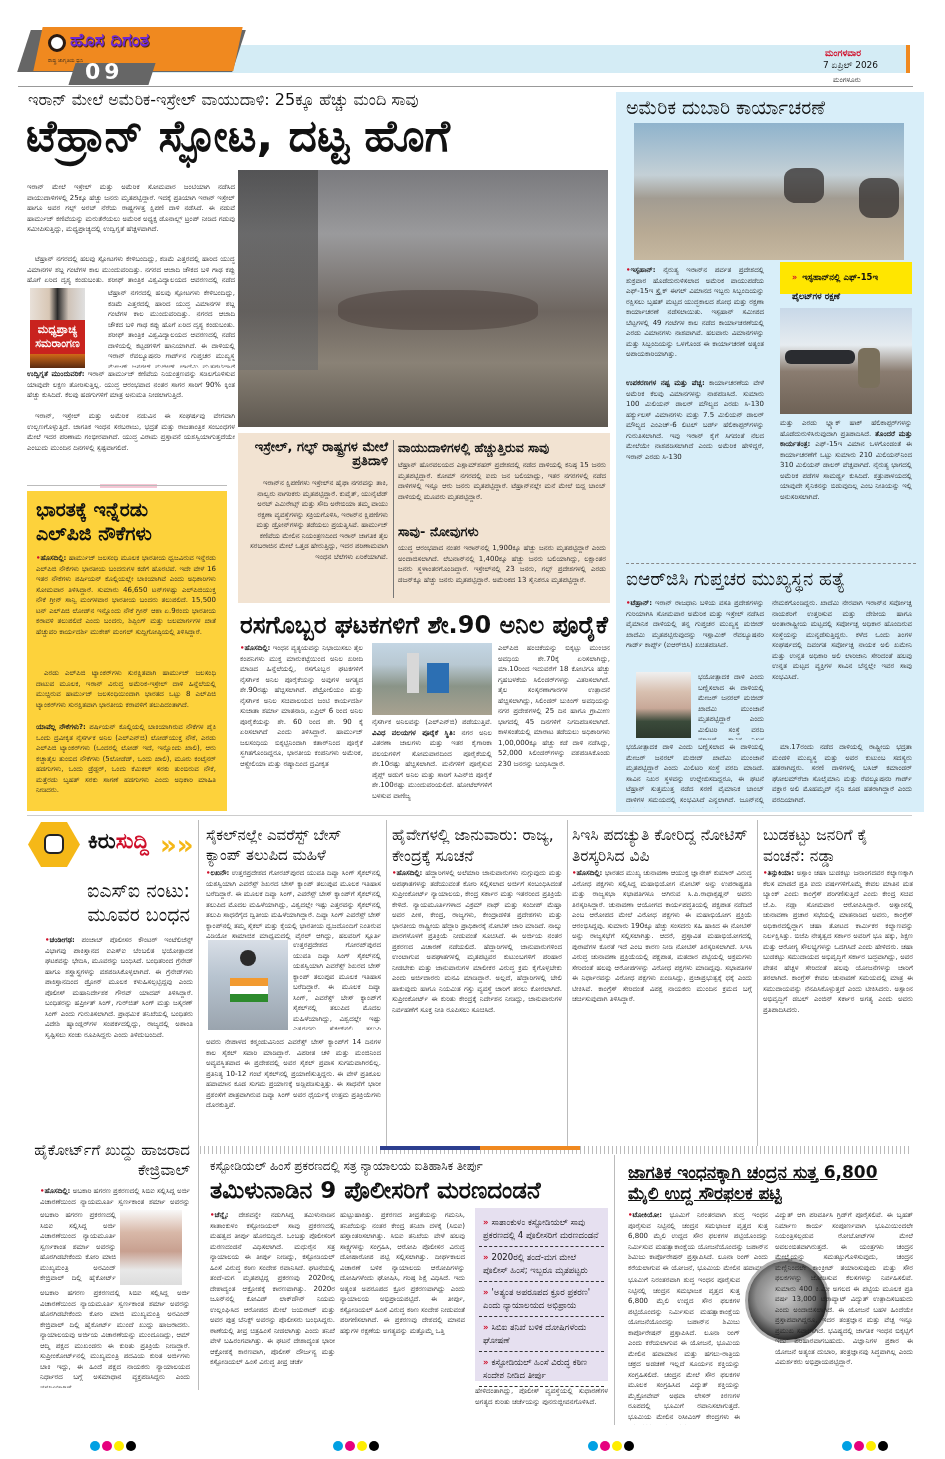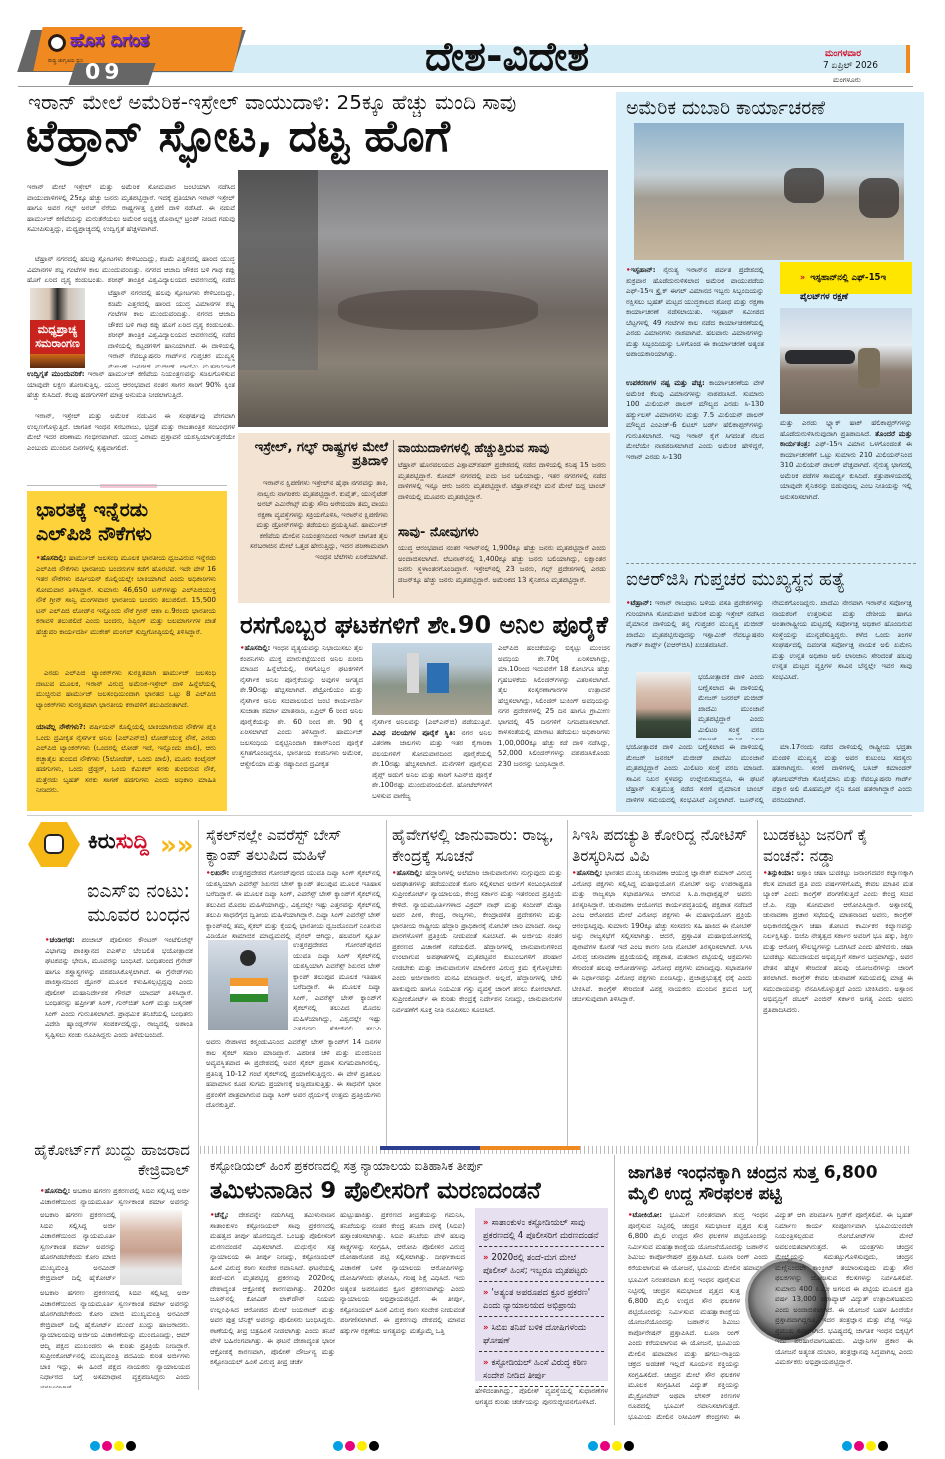--- a/index.html
+++ b/index.html
@@ -23,29 +23,28 @@
 
 <div class="abs" style="left:0;top:0;width:945px;height:90px;">
   <div class="abs" style="left:100px;top:45px;width:810px;height:28px;background:#d4ecf5;"></div>
   <div class="abs" style="left:24px;top:30px;width:215px;height:42px;background:#666;transform:skewX(-18deg);"></div>
   <div class="abs" style="left:38px;top:27px;width:200px;height:44px;background:#f0891f;transform:skewX(-12deg);"></div>
   <div class="abs" style="left:48px;top:34px;width:18px;height:18px;border-radius:50%;background:#fff;border:3px solid #2a1a12;"></div>
   <div class="abs head" style="left:70px;top:30px;font-size:18px;color:#6d28d9;text-shadow:1px 1px 0 #5a2e00;">ಹೊಸ ದಿಗಂತ</div>
   <div class="abs" style="left:48px;top:57px;font-size:5px;color:#222;">ರಾಷ್ಟ್ರ ಜಾಗೃತಿಯ ಧ್ವನಿ</div>
   <div class="abs" style="left:72px;top:63px;width:80px;height:22px;background:#666;transform:skewX(-18deg);"></div>
   <div class="abs head" style="left:85px;top:60px;font-size:22px;color:#fff;letter-spacing:4px;">09</div>
-  <div class="abs head" style="left:425px;top:34px;font-size:40px;color:#111;">ದೇಶ-ವಿದೇಶ</div>
   <div class="abs" style="left:825px;top:48px;font-size:9px;color:#d0102b;font-weight:bold;">ಮಂಗಳವಾರ</div>
   <div class="abs" style="left:823px;top:60px;font-size:9px;color:#111;">7 ಏಪ್ರಿಲ್ 2026</div>
   <div class="abs" style="left:833px;top:76px;font-size:7px;color:#111;">ಮಂಗಳೂರು</div>
   <div class="abs" style="left:906px;top:45px;width:4px;height:28px;background:#f0891f;"></div>
   <div class="hsep" style="left:18px;top:86px;width:895px;"></div>
 </div>
 
-<div class="abs head-light" style="left:28px;top:91px;width:580px;font-size:20px;">ಇರಾನ್ ಮೇಲೆ ಅಮೆರಿಕ-ಇಸ್ರೇಲ್ ವಾಯುದಾಳಿ: 25ಕ್ಕೂ ಹೆಚ್ಚು ಮಂದಿ ಸಾವು</div>
+<div class="abs head-light" style="left:28px;top:91px;width:580px;font-size:16px;">ಇರಾನ್ ಮೇಲೆ ಅಮೆರಿಕ-ಇಸ್ರೇಲ್ ವಾಯುದಾಳಿ: 25ಕ್ಕೂ ಹೆಚ್ಚು ಮಂದಿ ಸಾವು</div>
 <div class="abs head" style="left:26px;top:112px;width:580px;font-size:44px;">ಟೆಹ್ರಾನ್ ಸ್ಫೋಟ, ದಟ್ಟ ಹೊಗೆ</div>
 
 <div class="abs body-text" style="left:27px;top:182px;width:208px;height:72px;"><span>ಇರಾನ್ ಮೇಲೆ ಇಸ್ರೇಲ್ ಮತ್ತು ಅಮೆರಿಕ ಸೋಮವಾರ ಜಂಟಿಯಾಗಿ ನಡೆಸಿದ ವಾಯುದಾಳಿಗಳಲ್ಲಿ 25ಕ್ಕೂ ಹೆಚ್ಚು ಜನರು ಮೃತಪಟ್ಟಿದ್ದಾರೆ. ಇದಕ್ಕೆ ಪ್ರತಿಯಾಗಿ ಇರಾನ್ ಇಸ್ರೇಲ್ ಹಾಗೂ ಅವರ ಗಲ್ಫ್ ಅರಬ್ ನೆರೆಯ ರಾಷ್ಟ್ರಗಳತ್ತ ಕ್ಷಿಪಣಿ ದಾಳಿ ನಡೆಸಿದೆ. ಈ ನಡುವೆ ಹಾರ್ಮುಜ್ ಕಣಿವೆಯನ್ನು ಮರುತೆರೆಯಲು ಅಮೆರಿಕ ಅಧ್ಯಕ್ಷ ಡೊನಾಲ್ಡ್ ಟ್ರಂಪ್ ನೀಡಿದ ಗಡುವು ಸಮೀಪಿಸುತ್ತಿದ್ದು, ಮಧ್ಯಪ್ರಾಚ್ಯದಲ್ಲಿ ಉದ್ವಿಗ್ನತೆ ಹೆಚ್ಚಳವಾಗಿದೆ.</span></div>
 <div class="abs body-text" style="left:27px;top:254px;width:208px;height:33px;text-indent:8px;"><span>ಟೆಹ್ರಾನ್ ನಗರದಲ್ಲಿ ಹಲವು ಸ್ಫೋಟಗಳು ಕೇಳಿಬಂದಿದ್ದು, ಕಡಿಮೆ ಎತ್ತರದಲ್ಲಿ ಹಾರಿದ ಯುದ್ಧ ವಿಮಾನಗಳ ಶಬ್ದ ಗಂಟೆಗಳ ಕಾಲ ಮುಂದುವರಿದಿತ್ತು. ನಗರದ ಆಜಾದಿ ಚೌಕದ ಬಳಿ ಗಾಢ ಕಪ್ಪು ಹೊಗೆ ಏರಿದ ದೃಶ್ಯ ಕಂಡುಬಂತು. ಶರೀಫ್ ತಾಂತ್ರಿಕ ವಿಶ್ವವಿದ್ಯಾಲಯದ ಆವರಣದಲ್ಲಿ ನಡೆದ ದಾಳಿಯಲ್ಲಿ ಕಟ್ಟಡಗಳಿಗೆ ಹಾನಿಯಾಗಿದೆ. ಈ ದಾಳಿಯಲ್ಲಿ ಇರಾನ್ ರೆವಲ್ಯೂಷನರಿ ಗಾರ್ಡ್‌ನ ಗುಪ್ತಚರ ಮುಖ್ಯಸ್ಥ ಮೇಜರ್ ಜನರಲ್ ಮಜೀದ್ ಖಾದೆಮಿ ಮೃತಪಟ್ಟಿದ್ದಾರೆ ಎಂದು ಇರಾನ್ ಮಾಧ್ಯಮಗಳು ಹಾಗೂ ಇಸ್ರೇಲ್ ರಕ್ಷಣಾ ಸಚಿವರು ತಿಳಿಸಿದ್ದಾರೆ.</span></div>
 <div class="abs" style="left:30px;top:288px;width:55px;height:80px;background:#c9231e;overflow:hidden;">
   <div style="height:32px;background:linear-gradient(90deg,#e8e0d8 0,#d8c7b5 35%,#2b2b2b 50%,#cfc3b8 70%,#e0e0e0 100%);"></div>
   <div class="head" style="font-size:11px;color:#fff;text-align:center;padding:3px 2px;line-height:14px;">ಮಧ್ಯಪ್ರಾಚ್ಯ ಸಮರಾಂಗಣ</div>
   <div style="position:absolute;bottom:0;left:0;right:0;height:14px;background:linear-gradient(#d06a18,#5a2a10);"></div>
 </div>
 <div class="abs body-text" style="left:108px;top:288px;width:127px;height:80px;"><span>ಟೆಹ್ರಾನ್ ನಗರದಲ್ಲಿ ಹಲವು ಸ್ಫೋಟಗಳು ಕೇಳಿಬಂದಿದ್ದು, ಕಡಿಮೆ ಎತ್ತರದಲ್ಲಿ ಹಾರಿದ ಯುದ್ಧ ವಿಮಾನಗಳ ಶಬ್ದ ಗಂಟೆಗಳ ಕಾಲ ಮುಂದುವರಿದಿತ್ತು. ನಗರದ ಆಜಾದಿ ಚೌಕದ ಬಳಿ ಗಾಢ ಕಪ್ಪು ಹೊಗೆ ಏರಿದ ದೃಶ್ಯ ಕಂಡುಬಂತು. ಶರೀಫ್ ತಾಂತ್ರಿಕ ವಿಶ್ವವಿದ್ಯಾಲಯದ ಆವರಣದಲ್ಲಿ ನಡೆದ ದಾಳಿಯಲ್ಲಿ ಕಟ್ಟಡಗಳಿಗೆ ಹಾನಿಯಾಗಿದೆ. ಈ ದಾಳಿಯಲ್ಲಿ ಇರಾನ್ ರೆವಲ್ಯೂಷನರಿ ಗಾರ್ಡ್‌ನ ಗುಪ್ತಚರ ಮುಖ್ಯಸ್ಥ ಮೇಜರ್ ಜನರಲ್ ಮಜೀದ್ ಖಾದೆಮಿ ಮೃತಪಟ್ಟಿದ್ದಾರೆ ಎಂದು ಇರಾನ್ ಮಾಧ್ಯಮಗಳು ಹಾಗೂ ಇಸ್ರೇಲ್ ರಕ್ಷಣಾ ಸಚಿವರು ತಿಳಿಸಿದ್ದಾರೆ.</span></div>
@@ -84,21 +83,21 @@
 <div class="abs body-text" style="left:498px;top:643px;width:112px;height:165px;"><span>ಎಲ್‌ಪಿಜಿ ಹಂಚಿಕೆಯನ್ನು ಬಿಕ್ಕಟ್ಟು ಮುಂಚಿನ ಅವಧಿಯ ಶೇ.70ಕ್ಕೆ ಏರಿಸಲಾಗಿದ್ದು, ಮಾ.10ರಿಂದ ಇದುವರೆಗೆ 18 ಕೋಟಿಗೂ ಹೆಚ್ಚು ಗೃಹಬಳಕೆಯ ಸಿಲಿಂಡರ್‌ಗಳನ್ನು ವಿತರಿಸಲಾಗಿದೆ. ತೈಲ ಸಂಸ್ಕರಣಾಗಾರಗಳ ಉತ್ಪಾದನೆ ಹೆಚ್ಚಿಸಲಾಗಿದ್ದು, ಸಿಲಿಂಡರ್ ಬುಕಿಂಗ್ ಅವಧಿಯನ್ನು ನಗರ ಪ್ರದೇಶಗಳಲ್ಲಿ 25 ದಿನ ಹಾಗೂ ಗ್ರಾಮೀಣ ಭಾಗದಲ್ಲಿ 45 ದಿನಗಳಿಗೆ ನಿಗದಿಪಡಿಸಲಾಗಿದೆ. ಕಾಳಸಂತೆಯಲ್ಲಿ ಮಾರಾಟ ತಡೆಯಲು ಅಧಿಕಾರಿಗಳು 1,00,000ಕ್ಕೂ ಹೆಚ್ಚು ಕಡೆ ದಾಳಿ ನಡೆಸಿದ್ದು, 52,000 ಸಿಲಿಂಡರ್‌ಗಳನ್ನು ವಶಪಡಿಸಿಕೊಂಡು 230 ಜನರನ್ನು ಬಂಧಿಸಿದ್ದಾರೆ.</span></div>
 
 <div class="abs" style="left:616px;top:92px;width:308px;height:720px;background:#d8eef9;"></div>
 <div class="abs head-light" style="left:626px;top:97px;width:290px;font-size:19px;">ಅಮೆರಿಕ ದುಬಾರಿ ಕಾರ್ಯಾಚರಣೆ</div>
 <div class="abs img" style="left:634px;top:123px;width:270px;height:137px;background:linear-gradient(180deg,#8fb3cc 0%,#c4d0d6 38%,#a29c92 55%,#b8aa94 80%,#c6b8a0 100%);">
   <div style="position:absolute;left:150px;top:45px;width:40px;height:35px;background:#3a3634;opacity:.8;border-radius:30%"></div>
   <div style="position:absolute;left:225px;top:55px;width:40px;height:40px;background:#3a3634;opacity:.8;border-radius:30%"></div>
 </div>
 <div class="abs body-text" style="left:626px;top:265px;width:138px;height:110px;"><span class="dot">•</span><b>ಇಸ್ಫಹಾನ್:</b> <span>ನೈರುತ್ಯ ಇರಾನ್‌ನ ಪರ್ವತ ಪ್ರದೇಶದಲ್ಲಿ ಶುಕ್ರವಾರ ಹೊಡೆದುರುಳಿಸಲಾದ ಅಮೆರಿಕ ವಾಯುಪಡೆಯ ಎಫ್-15ಇ ಸ್ಟ್ರೈಕ್ ಈಗಲ್ ವಿಮಾನದ ಇಬ್ಬರು ಸಿಬ್ಬಂದಿಯನ್ನು ರಕ್ಷಿಸಲು ಬೃಹತ್ ಮಟ್ಟದ ಯುದ್ಧಕಾಲದ ಶೋಧ ಮತ್ತು ರಕ್ಷಣಾ ಕಾರ್ಯಾಚರಣೆ ನಡೆಸಲಾಯಿತು.</span> <span>ಇಸ್ಫಹಾನ್ ಸಮೀಪದ ಬೆಟ್ಟಗಳಲ್ಲಿ 49 ಗಂಟೆಗಳ ಕಾಲ ನಡೆದ ಕಾರ್ಯಾಚರಣೆಯಲ್ಲಿ ಎರಡು ವಿಮಾನಗಳು ನಾಶವಾಗಿವೆ. ಹಲವಾರು ವಿಮಾನಗಳನ್ನು ಮತ್ತು ಸಿಬ್ಬಂದಿಯನ್ನು ಒಳಗೊಂಡ ಈ ಕಾರ್ಯಾಚರಣೆ ಅತ್ಯಂತ ಅಪಾಯಕಾರಿಯಾಗಿತ್ತು.</span></div>
 <div class="abs body-text" style="left:626px;top:378px;width:138px;height:145px;"><b>ಉಪಕರಣಗಳ ನಷ್ಟ ಮತ್ತು ವೆಚ್ಚ:</b> <span>ಕಾರ್ಯಾಚರಣೆಯ ವೇಳೆ ಅಮೆರಿಕ ಕೆಲವು ವಿಮಾನಗಳನ್ನು ನಾಶಪಡಿಸಿದೆ. ಸುಮಾರು 100 ಮಿಲಿಯನ್ ಡಾಲರ್ ಮೌಲ್ಯದ ಎರಡು ಸಿ-130 ಹರ್ಕ್ಯುಲಸ್ ವಿಮಾನಗಳು ಮತ್ತು 7.5 ಮಿಲಿಯನ್ ಡಾಲರ್ ಮೌಲ್ಯದ ಎಂಎಚ್-6 ಲಿಟಲ್ ಬರ್ಡ್ ಹೆಲಿಕಾಪ್ಟರ್‌ಗಳನ್ನು ಗುರುತಿಸಲಾಗಿದೆ. ಇವು ಇರಾನ್ ಕೈಗೆ ಸಿಗದಂತೆ ನೆಲದ ಮೇಲೆಯೇ ನಾಶಪಡಿಸಲಾಗಿದೆ ಎಂದು ಅಮೆರಿಕ ಹೇಳಿದ್ದರೆ, ಇರಾನ್ ಎರಡು ಸಿ-130</span></div>
-<div class="abs" style="left:780px;top:262px;width:132px;height:32px;background:#ffe600;padding:3px 20px;">
+<div class="abs" style="left:780px;top:262px;width:132px;height:32px;background:#ffe600;padding:3px 12px;">
   <span style="color:#d0102b;font-size:8px;font-weight:bold;">»</span>
   <span class="head" style="font-size:8.5px;line-height:12px;">ಇಸ್ಫಹಾನ್‌ನಲ್ಲಿ ಎಫ್-15ಇ ಪೈಲಟ್‌ಗಳ ರಕ್ಷಣೆ</span>
 </div>
 <div class="abs img" style="left:780px;top:308px;width:132px;height:106px;background:linear-gradient(180deg,#c8d8e8 0%,#e6ecf0 35%,#8a7c70 60%,#6e6256 100%);">
   <div style="position:absolute;left:5px;top:42px;width:70px;height:14px;background:#2a2c30;border-radius:6px"></div>
   <div style="position:absolute;left:78px;top:40px;width:22px;height:40px;background:#7a705c;border-radius:6px"></div>
 </div>
 <div class="abs body-text" style="left:780px;top:418px;width:132px;height:105px;"><span>ಮತ್ತು ಎರಡು ಬ್ಲ್ಯಾಕ್ ಹಾಕ್ ಹೆಲಿಕಾಪ್ಟರ್‌ಗಳನ್ನು ಹೊಡೆದುರುಳಿಸಿರುವುದಾಗಿ ಪ್ರತಿಪಾದಿಸಿದೆ.</span> <b>ತೊಂದರೆ ಮತ್ತು ಕಾರ್ಯತಂತ್ರ:</b> <span>ಎಫ್-15ಇ ವಿಮಾನ ಒಳಗೊಂಡಂತೆ ಈ ಕಾರ್ಯಾಚರಣೆಗೆ ಒಟ್ಟು ಸುಮಾರು 210 ಮಿಲಿಯನ್‌ನಿಂದ 310 ಮಿಲಿಯನ್ ಡಾಲರ್ ವೆಚ್ಚವಾಗಿದೆ. ನೈರುತ್ಯ ಭಾಗದಲ್ಲಿ ಅಮೆರಿಕ ಪಡೆಗಳ ಸಾಮರ್ಥ್ಯ ಕುಸಿದಿದೆ. ಶತ್ರುಪಾಳಯದಲ್ಲಿ ಯಾವುದೇ ಸೈನಿಕನನ್ನು ಬಿಡುವುದಿಲ್ಲ ಎಂಬ ನೀತಿಯನ್ನು ಇಲ್ಲಿ ಅನುಸರಿಸಲಾಗಿದೆ.</span></div>
 <div class="hsep" style="left:626px;top:563px;width:290px;border-top:1px dashed #888;background:none;"></div>
 
@@ -158,21 +157,21 @@
 <div class="abs bullet-list" style="left:475px;top:1208px;width:133px;height:173px;background:#e6e0f0;padding:4px;">
   <div><span class="arr">»</span><span>ಸಾತಾಂಕುಳಂ ಕಸ್ಟೋಡಿಯಲ್ ಸಾವು ಪ್ರಕರಣದಲ್ಲಿ 4 ಪೊಲೀಸರಿಗೆ ಮರಣದಂಡನೆ</span></div>
   <div><span class="arr">»</span><span>2020ರಲ್ಲಿ ತಂದೆ-ಮಗ ಮೇಲೆ ಪೊಲೀಸ್ ಹಿಂಸೆ; ಇಬ್ಬರೂ ಮೃತಪಟ್ಟರು</span></div>
   <div><span class="arr">»</span><span>'ಅತ್ಯಂತ ಅಪರೂಪದ ಕ್ರೂರ ಪ್ರಕರಣ' ಎಂದು ನ್ಯಾಯಾಲಯದ ಅಭಿಪ್ರಾಯ</span></div>
   <div><span class="arr">»</span><span>ಸಿಬಿಐ ತನಿಖೆ ಬಳಿಕ ದೋಷಿಗಳೆಂದು ಘೋಷಣೆ</span></div>
   <div><span class="arr">»</span><span>ಕಸ್ಟೋಡಿಯಲ್ ಹಿಂಸೆ ವಿರುದ್ಧ ಕಠಿಣ ಸಂದೇಶ ನೀಡಿದ ತೀರ್ಪು</span></div>
 </div>
 <div class="abs body-text" style="left:475px;top:1386px;width:133px;height:40px;"><span>ಹೇಳಿದಂತಾಗಿದ್ದು, ಪೊಲೀಸ್ ವ್ಯವಸ್ಥೆಯಲ್ಲಿ ಸುಧಾರಣೆಗಳ ಅಗತ್ಯದ ಕುರಿತು ಚರ್ಚೆಯನ್ನು ಪುನರುಜ್ಜೀವನಗೊಳಿಸಿದೆ.</span></div>
 <div class="vsep" style="left:614px;top:1155px;height:270px;"></div>
 
-<div class="abs head" style="left:628px;top:1162px;width:285px;font-size:17px;line-height:21px;">ಜಾಗತಿಕ ಇಂಧನಕ್ಕಾಗಿ ಚಂದ್ರನ ಸುತ್ತ 6,800 ಮೈಲಿ ಉದ್ದ ಸೌರಫಲಕ ಪಟ್ಟಿ</div>
+<div class="abs head" style="left:628px;top:1162px;width:285px;font-size:17px;line-height:21px;text-decoration:underline;">ಜಾಗತಿಕ ಇಂಧನಕ್ಕಾಗಿ ಚಂದ್ರನ ಸುತ್ತ 6,800 ಮೈಲಿ ಉದ್ದ ಸೌರಫಲಕ ಪಟ್ಟಿ</div>
 <div class="abs body-text" style="left:628px;top:1210px;width:140px;height:62px;"><span class="dot">•</span><b>ಟೋಕಿಯೋ:</b> <span>ಭೂಮಿಗೆ ನಿರಂತರವಾಗಿ ಶುದ್ಧ ಇಂಧನ ಪೂರೈಸುವ ನಿಟ್ಟಿನಲ್ಲಿ ಚಂದ್ರನ ಸಮಭಾಜಕ ವೃತ್ತದ ಸುತ್ತ 6,800 ಮೈಲಿ ಉದ್ದದ ಸೌರ ಫಲಕಗಳ ಪಟ್ಟಿಯೊಂದನ್ನು ನಿರ್ಮಿಸುವ ಮಹತ್ವಾಕಾಂಕ್ಷೆಯ ಯೋಜನೆಯೊಂದನ್ನು ಜಪಾನ್‌ನ ಶಿಮಿಜು ಕಾರ್ಪೊರೇಷನ್ ಪ್ರಸ್ತಾಪಿಸಿದೆ. ಲೂನಾ ರಿಂಗ್ ಎಂದು ಕರೆಯಲಾಗುವ ಈ ಯೋಜನೆ, ಭೂಮಿಯ ಮೇಲಿನ ಹವಾಮಾನ ಮತ್ತು ಹಗಲು-ರಾತ್ರಿಯ ಚಕ್ರದ ಅಡಚಣೆ ಇಲ್ಲದೆ ಸೂರ್ಯನ ಶಕ್ತಿಯನ್ನು ಸಂಗ್ರಹಿಸಲಿದೆ. ಚಂದ್ರನ ಮೇಲೆ ಸೌರ ಫಲಕಗಳ ಮೂಲಕ ಸಂಗ್ರಹಿಸಿದ ವಿದ್ಯುತ್ ಶಕ್ತಿಯನ್ನು ಮೈಕ್ರೋವೇವ್ ಅಥವಾ ಲೇಸರ್ ಕಿರಣಗಳ ರೂಪದಲ್ಲಿ ಭೂಮಿಗೆ ರವಾನಿಸಲಾಗುತ್ತದೆ. ಭೂಮಿಯ ಮೇಲಿನ ರಿಸೀವಿಂಗ್ ಕೇಂದ್ರಗಳು ಈ ಕಿರಣಗಳನ್ನು ಸ್ವೀಕರಿಸಿ ಪುನಃ</span></div>
 <div class="abs" style="left:745px;top:1258px;width:85px;height:85px;border-radius:50%;background:radial-gradient(circle at 45% 45%,#cfcfcf 0,#8a8a8a 45%,#2a2a2a 70%,#0a0a0a 100%);border:3px solid #b0b0b0;"></div>
 <div class="abs body-text" style="left:628px;top:1275px;width:112px;height:150px;"><span>ಭೂಮಿಗೆ ನಿರಂತರವಾಗಿ ಶುದ್ಧ ಇಂಧನ ಪೂರೈಸುವ ನಿಟ್ಟಿನಲ್ಲಿ ಚಂದ್ರನ ಸಮಭಾಜಕ ವೃತ್ತದ ಸುತ್ತ 6,800 ಮೈಲಿ ಉದ್ದದ ಸೌರ ಫಲಕಗಳ ಪಟ್ಟಿಯೊಂದನ್ನು ನಿರ್ಮಿಸುವ ಮಹತ್ವಾಕಾಂಕ್ಷೆಯ ಯೋಜನೆಯೊಂದನ್ನು ಜಪಾನ್‌ನ ಶಿಮಿಜು ಕಾರ್ಪೊರೇಷನ್ ಪ್ರಸ್ತಾಪಿಸಿದೆ. ಲೂನಾ ರಿಂಗ್ ಎಂದು ಕರೆಯಲಾಗುವ ಈ ಯೋಜನೆ, ಭೂಮಿಯ ಮೇಲಿನ ಹವಾಮಾನ ಮತ್ತು ಹಗಲು-ರಾತ್ರಿಯ ಚಕ್ರದ ಅಡಚಣೆ ಇಲ್ಲದೆ ಸೂರ್ಯನ ಶಕ್ತಿಯನ್ನು ಸಂಗ್ರಹಿಸಲಿದೆ. ಚಂದ್ರನ ಮೇಲೆ ಸೌರ ಫಲಕಗಳ ಮೂಲಕ ಸಂಗ್ರಹಿಸಿದ ವಿದ್ಯುತ್ ಶಕ್ತಿಯನ್ನು ಮೈಕ್ರೋವೇವ್ ಅಥವಾ ಲೇಸರ್ ಕಿರಣಗಳ ರೂಪದಲ್ಲಿ ಭೂಮಿಗೆ ರವಾನಿಸಲಾಗುತ್ತದೆ. ಭೂಮಿಯ ಮೇಲಿನ ರಿಸೀವಿಂಗ್ ಕೇಂದ್ರಗಳು ಈ ಕಿರಣಗಳನ್ನು ಸ್ವೀಕರಿಸಿ ಪುನಃ</span></div>
 <div class="abs body-text" style="left:775px;top:1210px;width:138px;height:215px;"><span>ವಿದ್ಯುತ್ ಆಗಿ ಪರಿವರ್ತಿಸಿ ಗ್ರಿಡ್‌ಗೆ ಪೂರೈಸಲಿವೆ. ಈ ಬೃಹತ್ ನಿರ್ಮಾಣ ಕಾರ್ಯ ಸಂಪೂರ್ಣವಾಗಿ ಭೂಮಿಯಿಂದಲೇ ನಿಯಂತ್ರಿಸಲ್ಪಡುವ ರೋಬೋಟ್‌ಗಳ ಮೇಲೆ ಅವಲಂಬಿತವಾಗಿರುತ್ತದೆ. ಈ ಯಂತ್ರಗಳು ಚಂದ್ರನ ಮೇಲ್ಮೈಯನ್ನು ಸಮತಟ್ಟುಗೊಳಿಸುವುದು, ಚಂದ್ರನ ಮಣ್ಣಿನಿಂದಲೇ ಕಾಂಕ್ರೀಟ್ ತಯಾರಿಸುವುದು ಮತ್ತು ಸೌರ ಫಲಕಗಳನ್ನು ಜೋಡಿಸುವ ಕೆಲಸಗಳನ್ನು ನಿರ್ವಹಿಸಲಿವೆ. ಸುಮಾರು 400 ಕಿ.ಮೀ ಅಗಲದ ಈ ಪಟ್ಟಿಯ ಮೂಲಕ ಪ್ರತಿ ವರ್ಷ 13,000 ಟೆರಾವ್ಯಾಟ್ ವಿದ್ಯುತ್ ಉತ್ಪಾದಿಸಬಹುದು ಎಂದು ಅಂದಾಜಿಸಲಾಗಿದೆ. ಈ ಯೋಜನೆ ಬಹಳ ಹಿಂದೆಯೇ ಪ್ರಸ್ತಾಪವಾಗಿದ್ದರೂ, ಇದರ ತಂತ್ರಜ್ಞಾನ ಮತ್ತು ವೆಚ್ಚ ಇನ್ನೂ ಪ್ರಮುಖ ಸವಾಲಾಗಿದೆ. ಭವಿಷ್ಯದಲ್ಲಿ ಜಾಗತಿಕ ಇಂಧನ ಬಿಕ್ಕಟ್ಟಿಗೆ ಇದು ಪರಿಹಾರವಾಗಬಹುದು. ವಿಜ್ಞಾನಿಗಳ ಪ್ರಕಾರ ಈ ಯೋಜನೆ ಅತ್ಯಂತ ದುಬಾರಿ, ತಂತ್ರಜ್ಞಾನವು ಸಿದ್ಧವಾಗಿಲ್ಲ ಎಂದು ವಿಮರ್ಶಕರು ಅಭಿಪ್ರಾಯಪಟ್ಟಿದ್ದಾರೆ.</span></div>
 
 <div class="abs cmyk" style="left:90px;top:1441px;">
   <i style="background:#00a0e3"></i>
     <i style="background:#e6007e"></i>
     <i style="background:#ffed00"></i>
     <i style="background:#000"></i>

